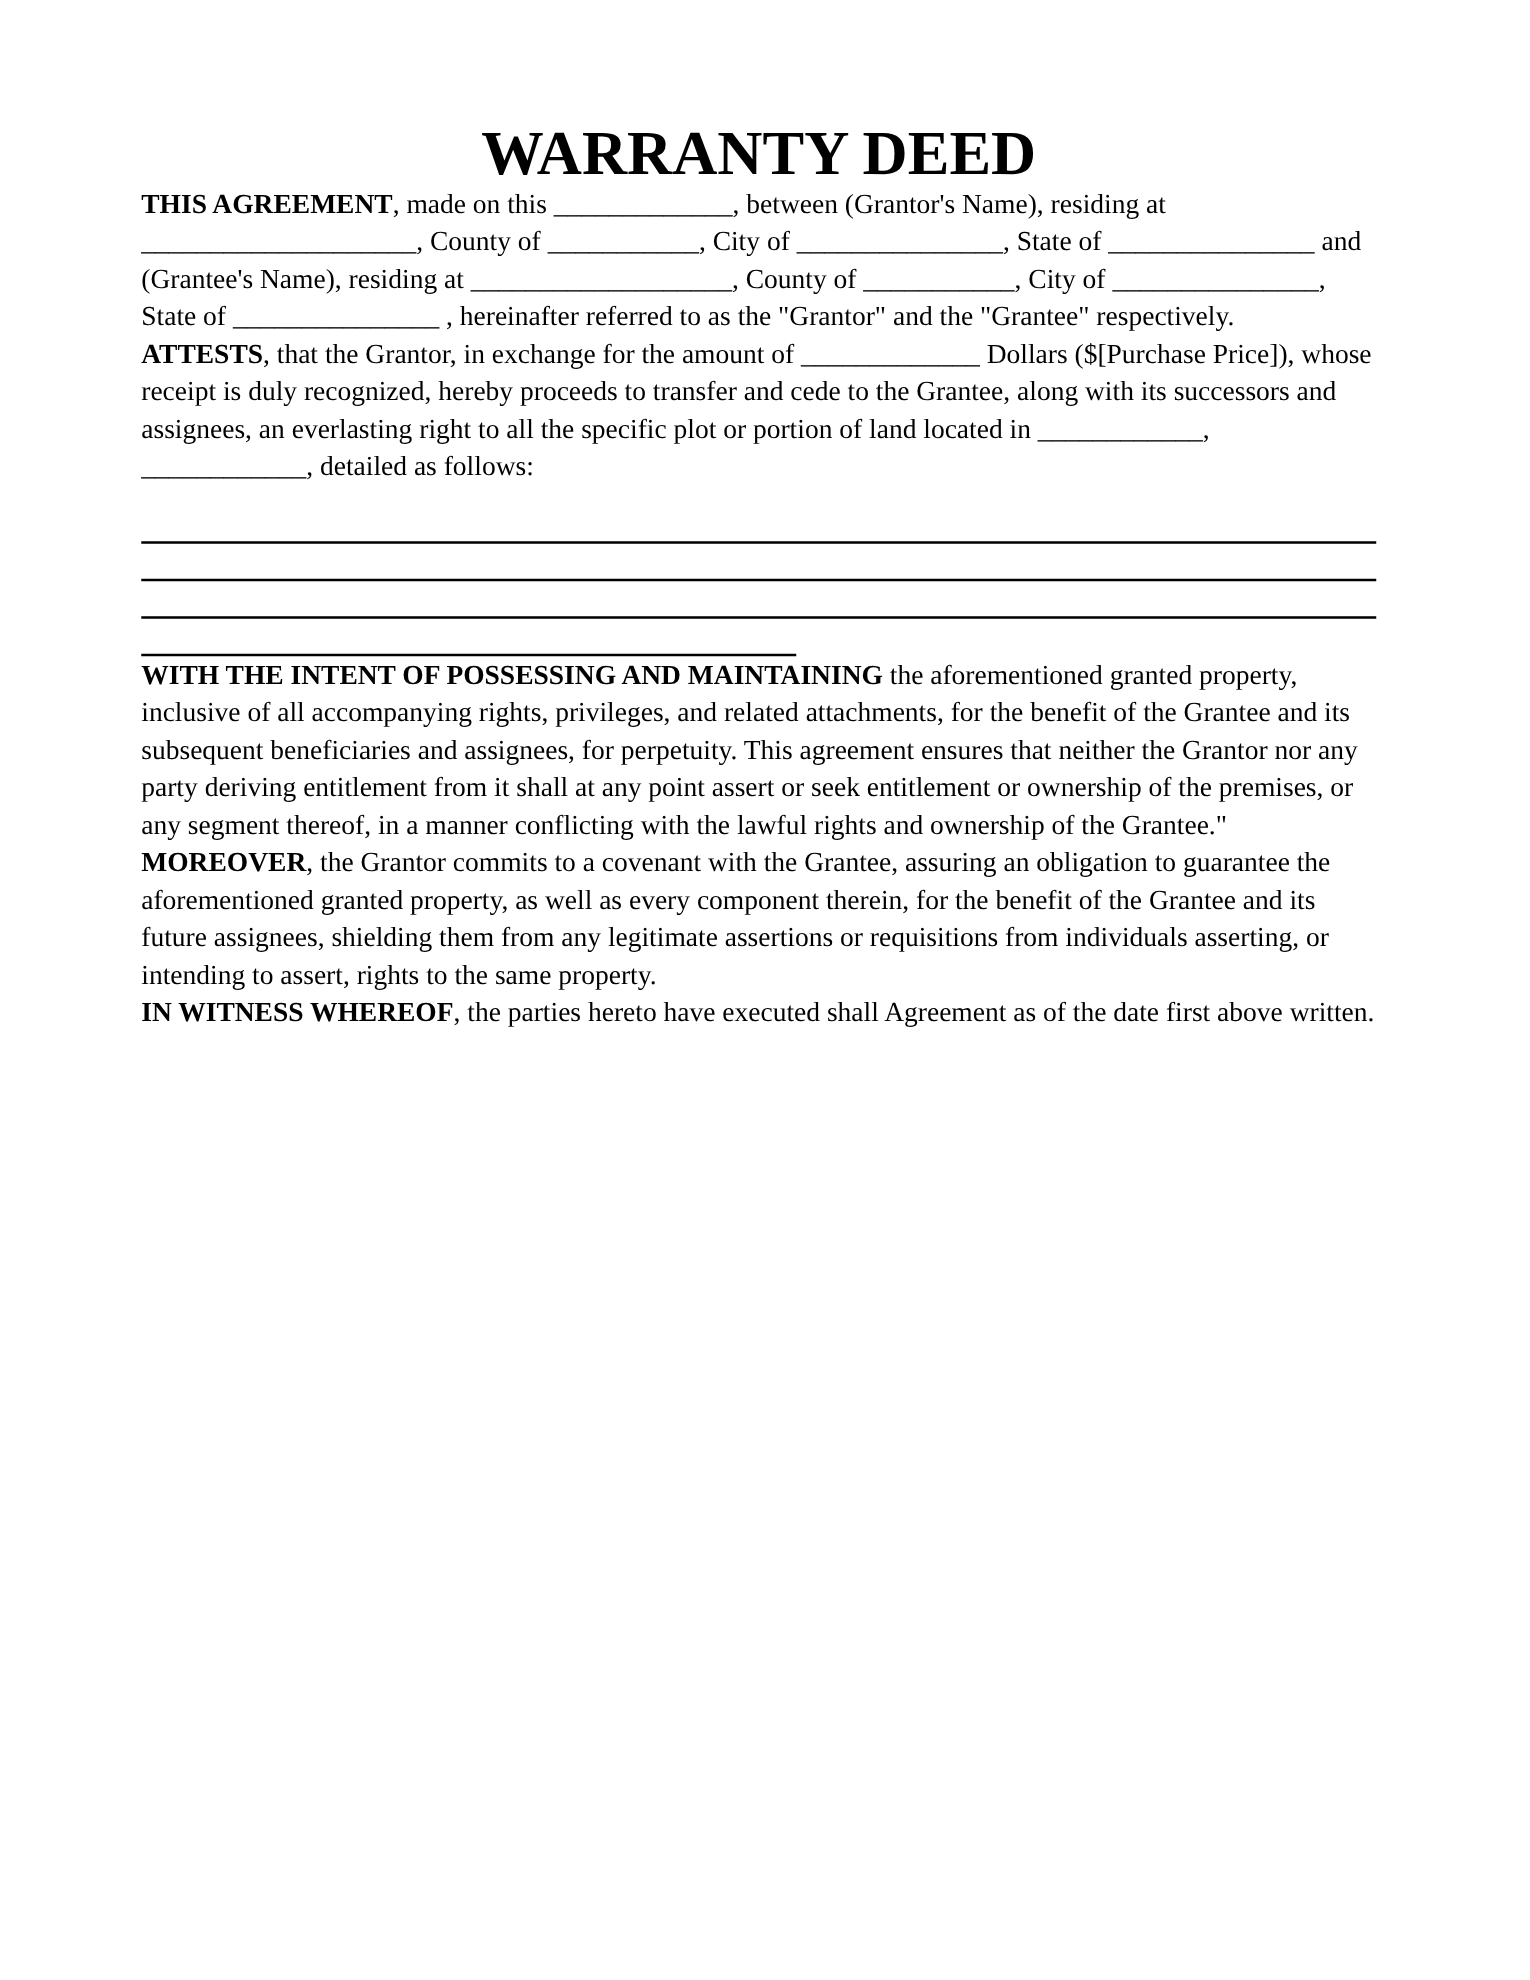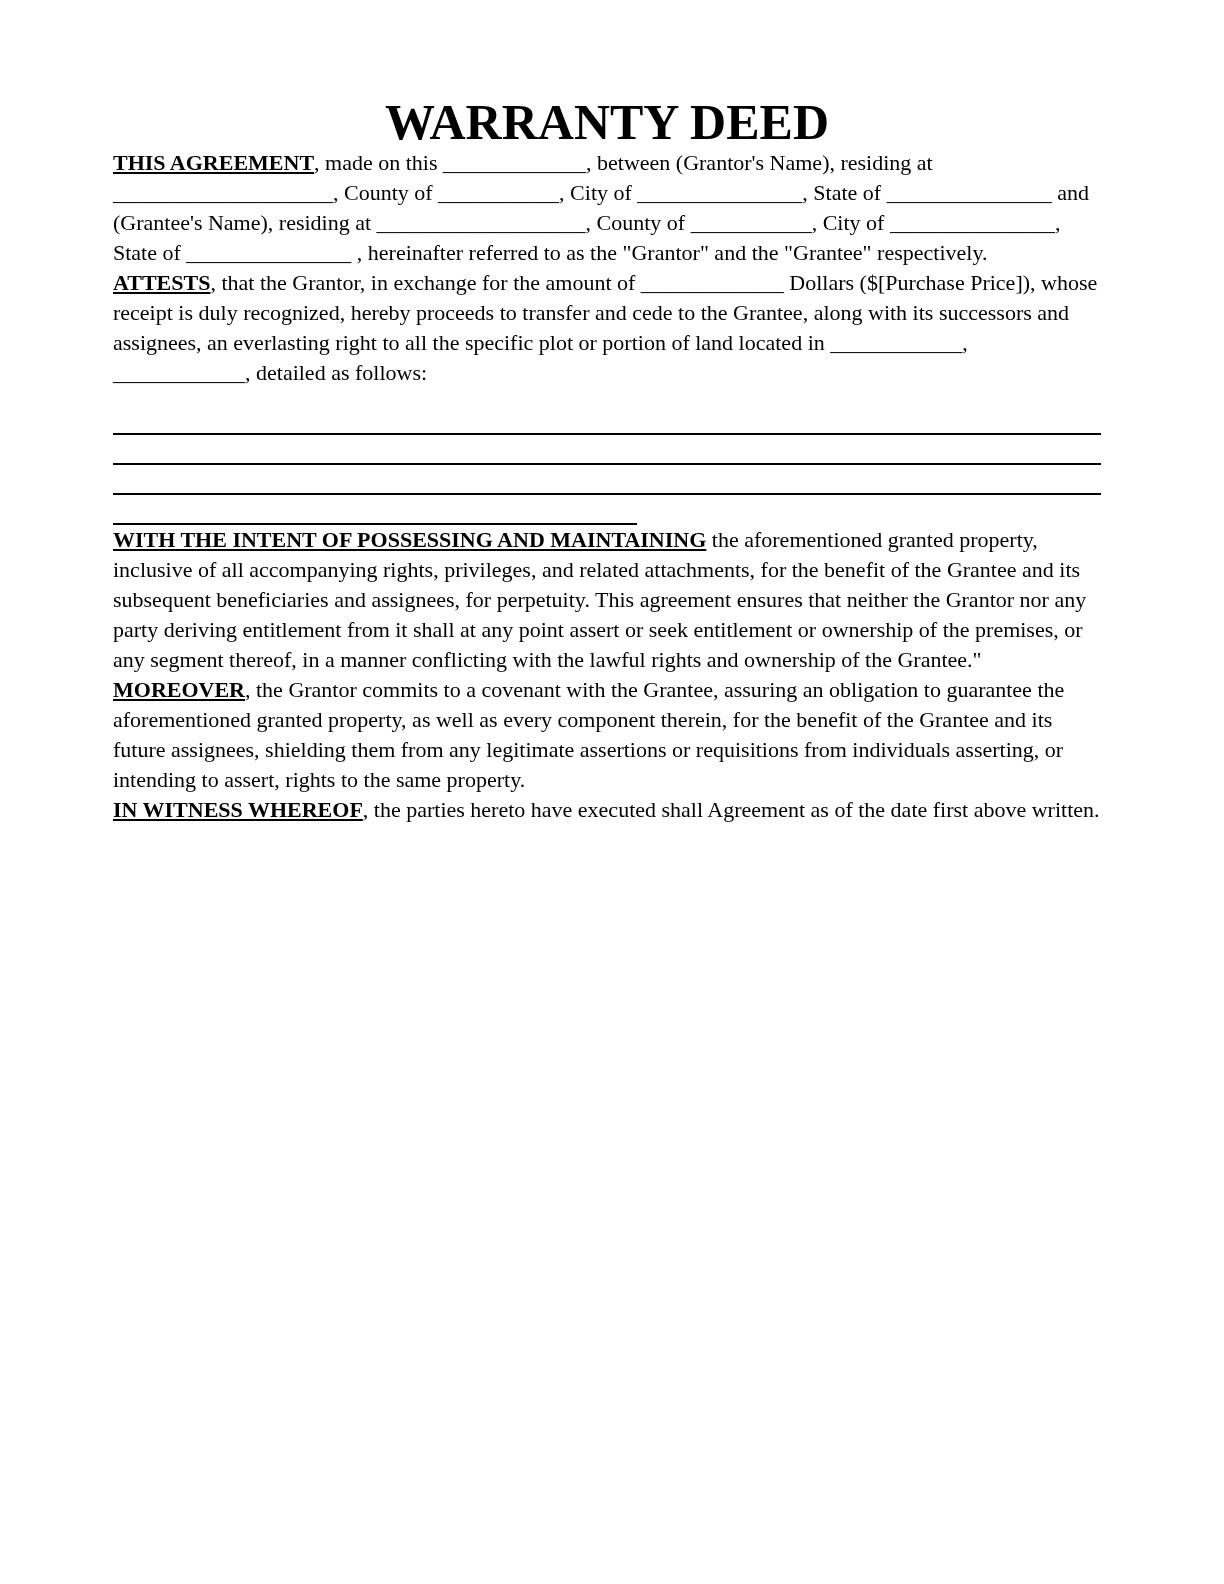--- a/index.html
+++ b/index.html
@@ -27,21 +27,21 @@
     line-height: 52px;
     font-weight: 700;
     font-family: "Liberation Serif", serif;
   }
   p.clause {
     font-size: 22px;
     line-height: 30px;
     margin: 0;
     text-align: left;
   }
-  p.clause b { font-weight: 700; text-decoration: underline; }
+  p.clause b { font-weight: 700; }
   .clause-this-agreement { margin-top: 100px; }
   .clause-attests { margin-top: 72px; }
   .write-in-lines { margin-top: 45px; }
   .rule {
     height: 0;
     border-bottom: 2px solid #000;
     margin-bottom: 28px;
   }
   .rule.partial {
     width: 53%;

